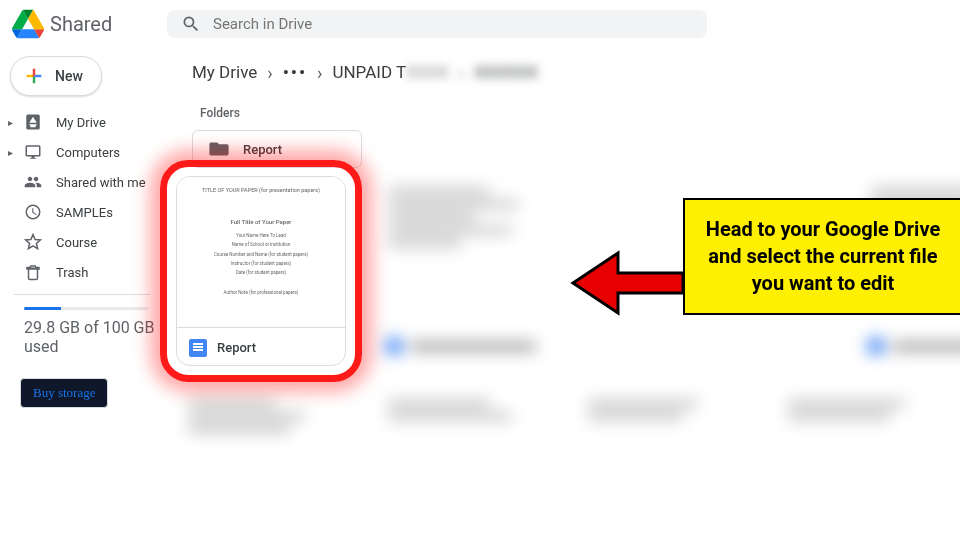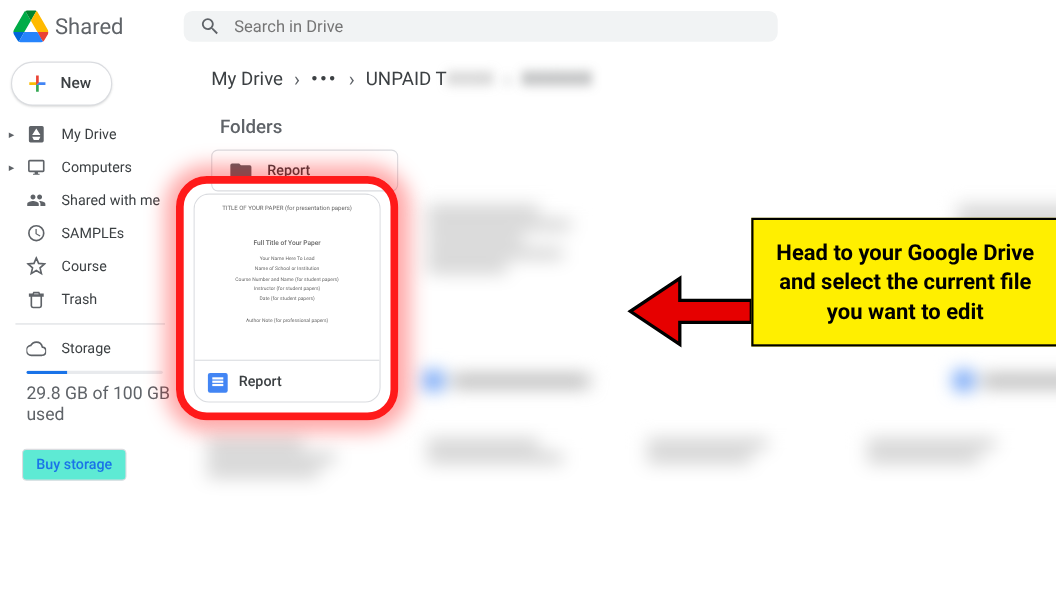--- a/index.html
+++ b/index.html
@@ -17,29 +17,29 @@
 .new-btn { display: inline-flex; align-items: center; gap: 10px; background: #fff; border: 1px solid #dadce0; border-radius: 20px; padding: 8px 18px 8px 12px; font-size: 14px; font-weight: 500; color: #3c4043; box-shadow: 0 1px 2px rgba(60,64,67,.2); cursor: pointer; width: fit-content; margin-bottom: 10px; margin-left: 4px;}
 .plus-icon { width: 22px; height: 22px; }
 
 .nav-item { display: flex; align-items: center; gap: 14px; padding: 5px 8px 5px 18px; border-radius: 0 14px 14px 0; font-size: 13px; color: #3c4043; cursor: pointer; position: relative;}
 .nav-item .expand { position: absolute; left: 2px; font-size: 10px; color: #5f6368;}
 .nav-item svg, .nav-item .icon { width: 18px; height: 18px; fill: #5f6368; flex-shrink: 0; }
 .divider { height: 1px; background: #dadce0; margin: 6px 8px; }
 .storage-meter { height: 3px; background: #e8eaed; border-radius: 2px; margin: 4px 10px 6px 18px; overflow: hidden; }
 .storage-fill { height: 100%; width: 30%; background: #1a73e8; }
 .storage-text { font-size: 16px; color: #5f6368; padding-left: 18px; margin-bottom: 20px;}
-.buy-btn { margin-left: 14px; padding: 6px 12px; border: 1px solid #dadce0; border-radius: 4px; color: #1a73e8; font-size: 13px; font-weight: 500; background: #5eead4; cursor: pointer; width: fit-content;}
+.buy-btn { margin-left: 14px; padding: 6px 12px; border: 1px solid #dadce0; border-radius: 4px; color: #1a73e8; font-size: 13px; font-weight: 500; background: #0f172a; cursor: pointer; width: fit-content; font-family: Liberation Serif, serif;}
 
 .content { flex: 1; padding: 4px 0 0 24px; position: relative; }
 .breadcrumb { display: flex; align-items: center; gap: 10px; height: 40px; color: #3c4043; font-size: 17px; }
 .breadcrumb .chev { color: #5f6368; font-size: 18px; }
 .breadcrumb .item { cursor: pointer; color: #3c4043; }
 .breadcrumb .dots { font-weight: bold; letter-spacing: 2px; cursor: pointer;}
 .blurred-bc { filter: blur(5px); color: #888; }
-.section-label { font-size: 17px; font-weight: 500; color: #5f6368; margin: 14px 0 10px 8px; }
+.section-label { font-size: 12px; font-weight: 500; color: #5f6368; margin: 14px 0 10px 8px; }
 .folders-row { display: flex; gap: 10px; }
 .folder-chip { display: flex; align-items: center; gap: 14px; border: 1px solid #dadce0; border-radius: 6px; padding: 10px 16px; font-size: 13px; font-weight: 500; color: #3c4043; cursor: pointer; width: 170px;}
 .folder-icon { width: 20px; height: 16px; fill: #5f6368; }
 
 .file-card { position: absolute; top: 128px; left: 8px; width: 170px; height: 190px; background: #fff; border: 1px solid #dadce0; border-radius: 14px; overflow: hidden; z-index: 5; cursor: pointer;}
 .file-thumb { height: 150px; background: #fff; padding: 10px 16px; display: flex; flex-direction: column; align-items: center; gap: 3px; font-size: 5px; color: #666; line-height: 1.4;}
 .file-thumb .t-title { font-size: 5.5px; margin-bottom: 12px; align-self: center;}
 .file-thumb .t-big { font-size: 6px; font-weight: 500; margin: 8px 0 4px;}
 .file-thumb .t-line { font-size: 4.5px; }
 .file-footer { height: 40px; border-top: 1px solid #dadce0; display: flex; align-items: center; gap: 10px; padding: 0 12px; font-size: 13px; font-weight: 500; color: #3c4043;}
@@ -127,26 +127,20 @@
       <span>Course</span>
     </div>
     <div class="nav-item">
       <svg viewBox="0 0 24 24">
           <path d="M6 7h12v13a2 2 0 01-2 2H8a2 2 0 01-2-2V7zm3-3h6l1 2h4v2H4V6h4l1-2z" fill="none" stroke="#5f6368" stroke-width="2"></path>
         </svg>
       <span>Trash</span>
     </div>
 
     <div class="divider"></div>
-    <div class="nav-item">
-      <svg viewBox="0 0 24 24">
-          <path d="M19.35 10.04A7.49 7.49 0 0012 4a7.5 7.5 0 00-6.65 4.04A6 6 0 006 20h13a5 5 0 00.35-9.96z" fill="none" stroke="#5f6368" stroke-width="2"></path>
-        </svg>
-      <span>Storage</span>
-    </div>
     <div class="storage-meter">
         <div class="storage-fill"></div>
       </div>
     <div class="storage-text">29.8 GB of 100 GB used</div>
     <button class="buy-btn">Buy storage</button>
   </div>
 
   <div class="content">
     <div class="breadcrumb">
       <span class="item">My Drive</span>

